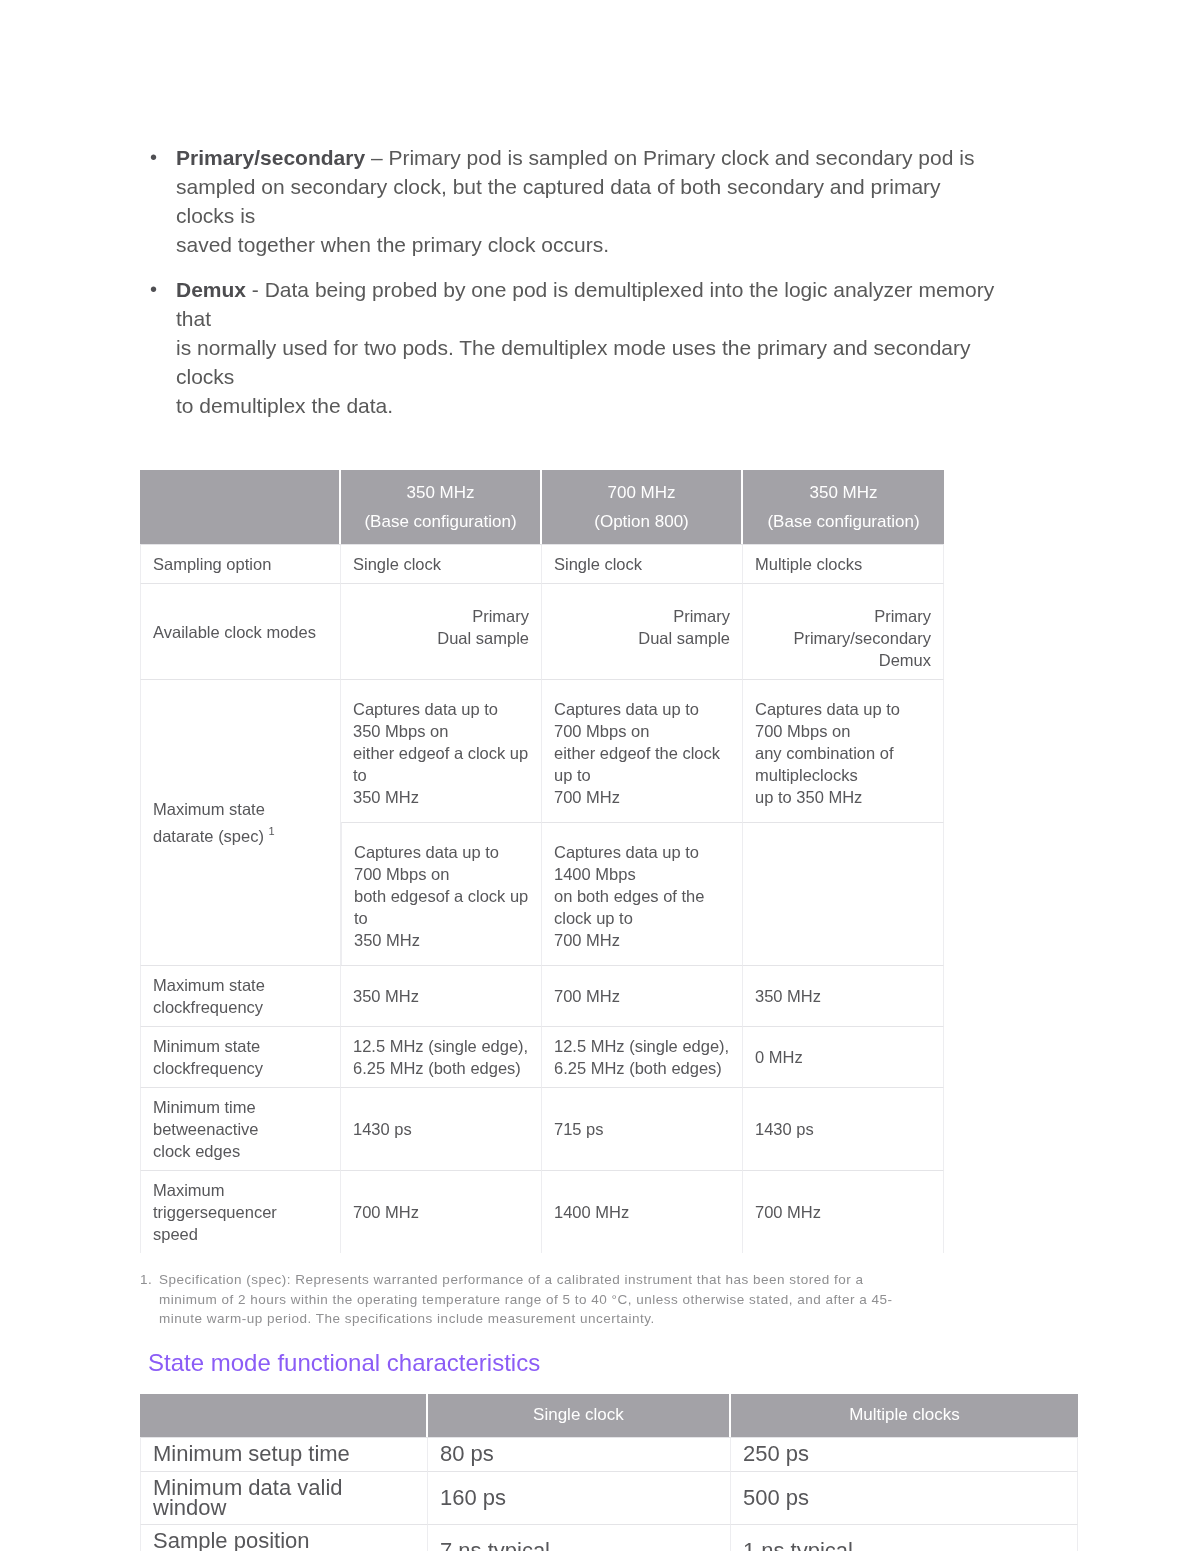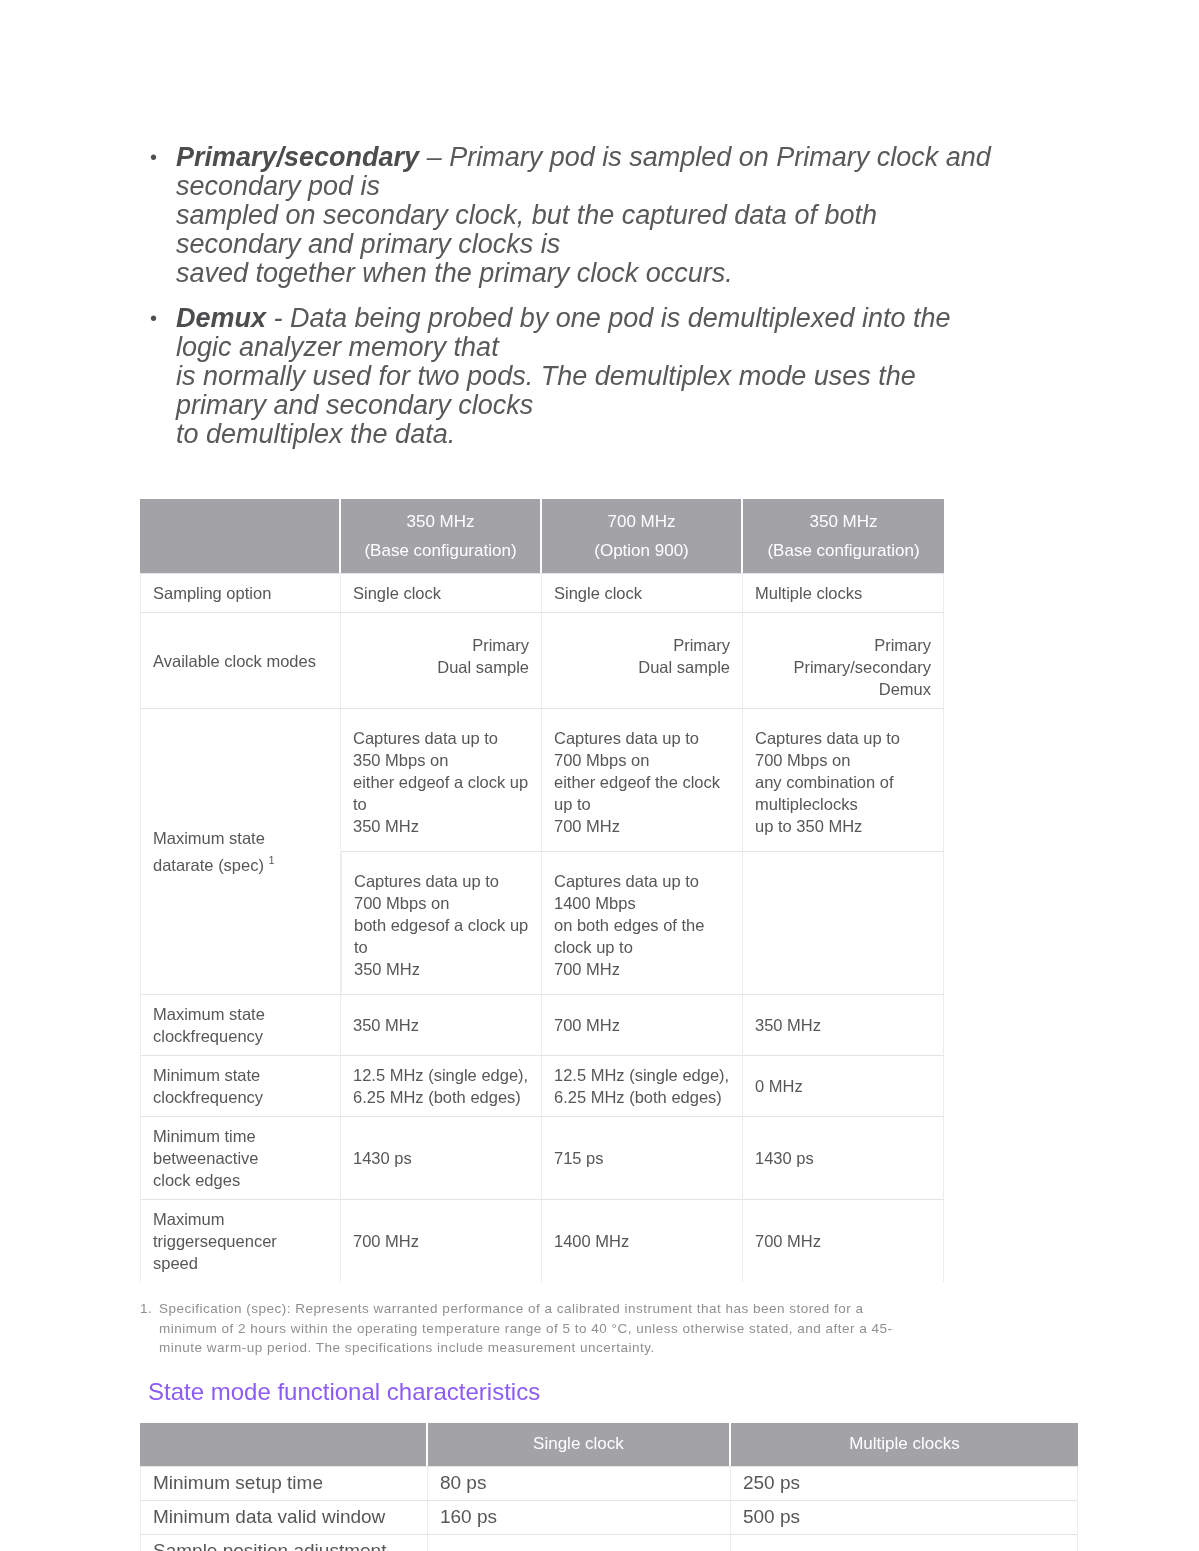--- a/index.html
+++ b/index.html
@@ -15,21 +15,21 @@
   .content { position: absolute; left: 140px; top: 0; width: 987px; }
 
   
   .bullets { margin-top: 143px; }
   .bullet { display: flex; margin-bottom: 16px; }
   .bullet .dot {
     width: 36px; flex: 0 0 36px; padding-left: 10px;
     font-size: 20px; line-height: 29px; color: #4f4f53;
   }
   .bullet .bt {
-    width: 820px; font-size: 27px; line-height: 29px; color: #595959; font-style: italic;
+    width: 820px; font-size: 21px; line-height: 29px; color: #595959;
   }
   .bullet .bt b { color: #4d4d50; }
   .bullet .bt .rest { white-space: pre-line; }
 
   
   table { border-collapse: separate; border-spacing: 0; table-layout: fixed; }
   th {
     background: #a3a2a7; color: #ffffff; font-weight: normal;
     font-size: 17px; text-align: center; vertical-align: middle;
   }
@@ -62,21 +62,21 @@
 
   
   .section-heading {
     margin: 20px 0 0 8px; font-size: 24px; font-weight: normal;
     color: #8b5cf6; line-height: 28px;
   }
 
   
   .t2 { width: 938px; margin-top: 17px; }
   .t2 th { height: 43px; padding: 4px 8px; }
-  .t2 td { height: 34px; padding: 6px 12px; font-size: 19px; line-height: 20px; }
+  .t2 td { height: 34px; padding: 6px 12px; font-size: 22px; line-height: 20px; }
 </style>
 </head>
 <body>
 
 <div class="content">
 
   <div class="bullets">
     <div class="bullet">
       <span class="dot">•</span>
       <span class="bt"><b>Primary/secondary</b><span class="rest"> – Primary pod is sampled on Primary clock and secondary pod is
@@ -100,21 +100,21 @@
       </colgroup>
     <thead>
       <tr>
         <th class="gap"></th>
         <th class="gap">
           <div>350 MHz</div>
           <div>(Base configuration)</div>
         </th>
         <th class="gap">
           <div>700 MHz</div>
-          <div>(Option 900)</div>
+          <div>(Option 800)</div>
         </th>
         <th>
           <div>350 MHz</div>
           <div>(Base configuration)</div>
         </th>
       </tr>
     </thead>
     <tbody>
       <tr class="single">
         <td class="lbl">Sampling option</td>

